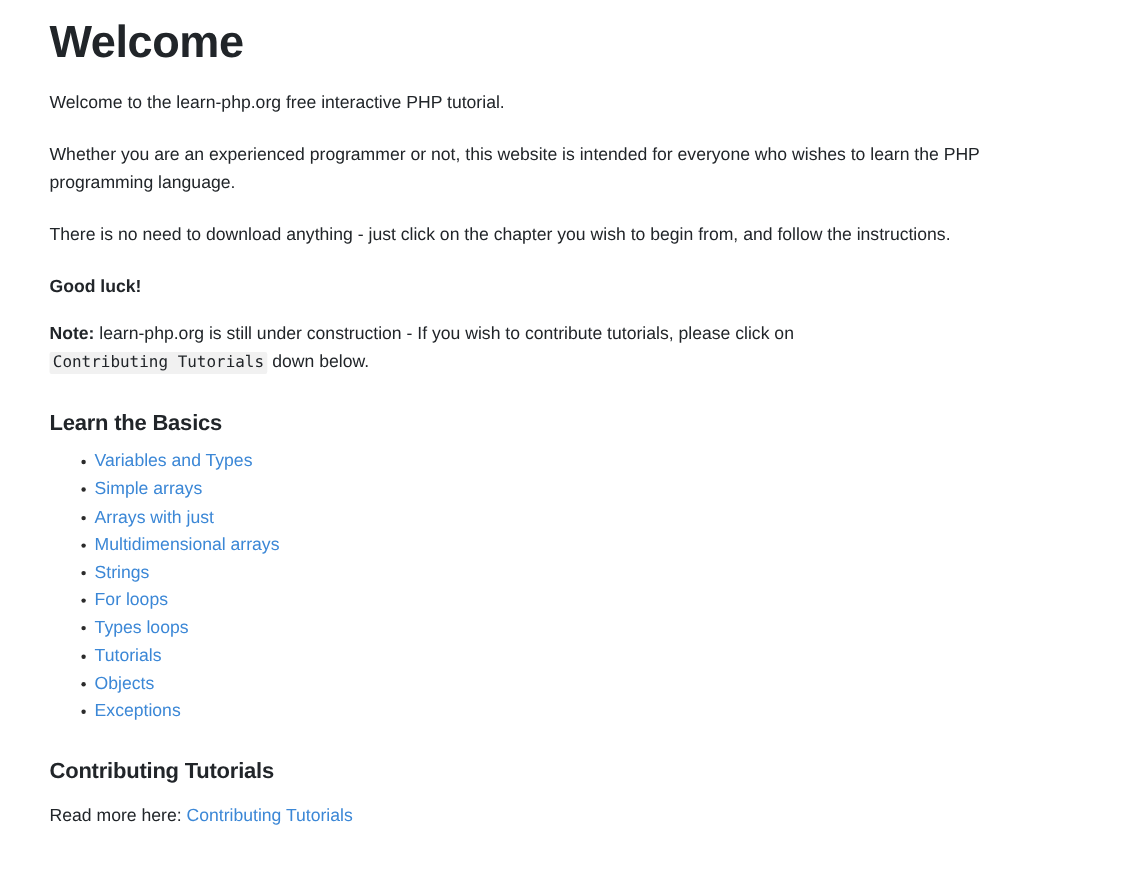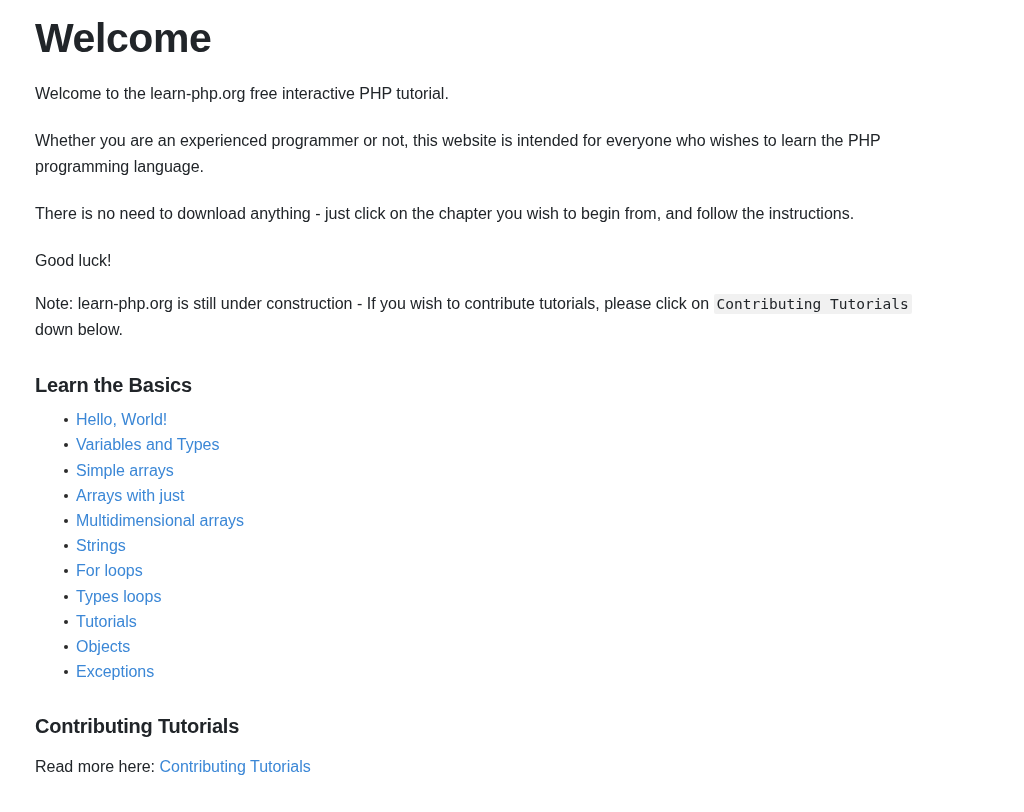--- a/index.html
+++ b/index.html
@@ -10,21 +10,21 @@
   body {
     width: 1024px;
     height: 812px;
     overflow: hidden;
     font-family: "Liberation Sans", sans-serif;
     color: #212529;
     -webkit-font-smoothing: antialiased;
   }
 
   .page {
-    padding: 0 35px;
+    padding: 0 45px;
     box-sizing: border-box;
     width: 956px;
   }
 
   h1.page-title {
     font-size: 41px;
     font-weight: 700;
     line-height: 1.2;
     letter-spacing: -0.4px;
     margin: 14px 0 18px 0;
@@ -46,21 +46,21 @@
     margin: 0 0 21px 0;
     max-width: 940px;
     color: #212529;
   }
 
   p.para.tight {
     margin-bottom: 17px;
   }
 
   strong.bold {
-    font-weight: 400;
+    font-weight: 700;
   }
 
   code.inline-code {
     font-family: "DejaVu Sans Mono", "Liberation Mono", monospace;
     font-size: 14.5px;
     background: #f1f1f1;
     color: #212529;
     padding: 2px 3px;
     border-radius: 2px;
     white-space: nowrap;
@@ -117,21 +117,20 @@
     <strong class="bold">Good luck!</strong>
   </p>
 
   <p class="para">
     <strong class="bold">Note:</strong><span> learn-php.org is still under construction - If you wish to contribute tutorials, please click on </span><code class="inline-code">Contributing Tutorials</code><span> down below.</span>
   </p>
 
   <h2 class="section-title">Learn the Basics</h2>
 
   <ul class="topic-list">
-    <li><a class="link" href="#">Hello, World!</a></li>
     <li><a class="link" href="#">Variables and Types</a></li>
     <li><a class="link" href="#">Simple arrays</a></li>
     <li><a class="link" href="#">Arrays with just</a></li>
     <li><a class="link" href="#">Multidimensional arrays</a></li>
     <li><a class="link" href="#">Strings</a></li>
     <li><a class="link" href="#">For loops</a></li>
     <li><a class="link" href="#">Types loops</a></li>
     <li><a class="link" href="#">Tutorials</a></li>
     <li><a class="link" href="#">Objects</a></li>
     <li><a class="link" href="#">Exceptions</a></li>

